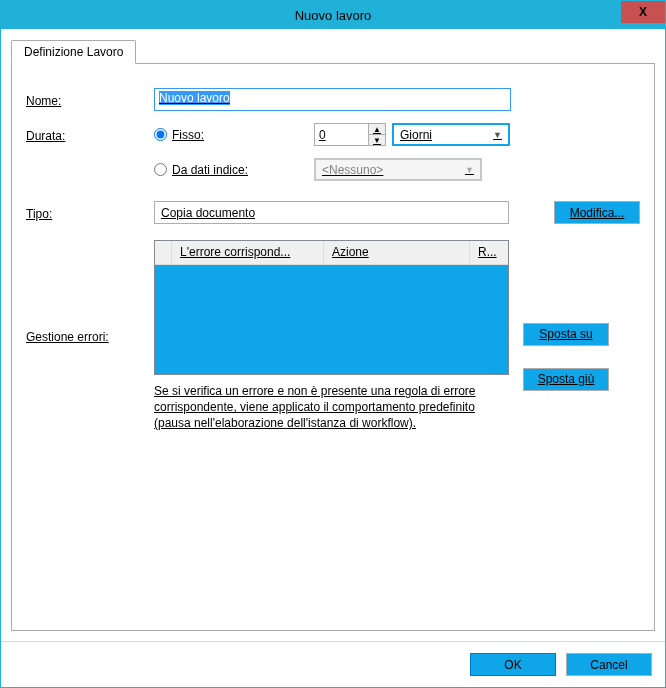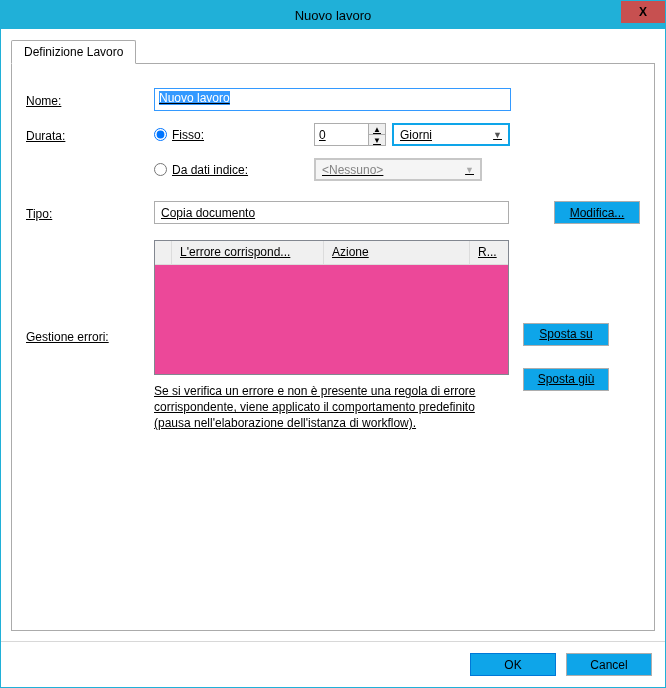--- a/index.html
+++ b/index.html
@@ -24,21 +24,21 @@
   .spin-btns { display: flex; flex-direction: column; width: 18px; }
   .spin-btns button { flex: 1; height: 11px; border: 1px solid #adadad; background: #efefef; padding: 0; line-height: 7px; font-size: 8px; cursor: default; }
   .spin-btns button:first-child { border-bottom: none; }
   .combo { height: 23px; border: 2px solid #0ea5e9; background: #fff; display: flex; align-items: center; justify-content: space-between; padding: 0 6px; }
   .combo.disabled { background: #f5f5f5; color: #838383; border-color: #c7c7c7; }
   .combo .chev { font-size: 9px; color: #555; }
   .combo.disabled .chev { color: #aaa; }
   .type-input { width: 355px; height: 23px; border: 1px solid #adadad; background: #fff; padding: 2px 6px; display: flex; align-items: center; }
   .btn { height: 23px; border: 1px solid #adadad; background: #0ea5e9; padding: 0 12px; min-width: 80px; cursor: default; }
   .btn.def { border: 1px solid #0078d7; }
-  .grid { width: 355px; height: 135px; border: 1px solid #828790; background: #ec4899; position: relative; }
+  .grid { width: 355px; height: 135px; border: 1px solid #828790; background: #0ea5e9; position: relative; }
   .grid-header { display: flex; height: 24px; background: #f0f0f0; border-bottom: 1px solid #dcdcdc; }
   .grid-header .col { border-right: 1px solid #dcdcdc; padding: 4px 8px; white-space: nowrap; overflow: hidden; }
   .side-btns { display: flex; flex-direction: column; gap: 22px; margin-left: 14px; margin-top: 42px; width: 86px; }
   .helptext { width: 355px; margin-top: 8px; line-height: 1.35; }
   .footer { border-top: 1px solid #d8d8d8; padding: 11px 13px; display: flex; justify-content: flex-end; gap: 10px; }
 </style>
 </head>
 <body>
 
 <div class="window">

